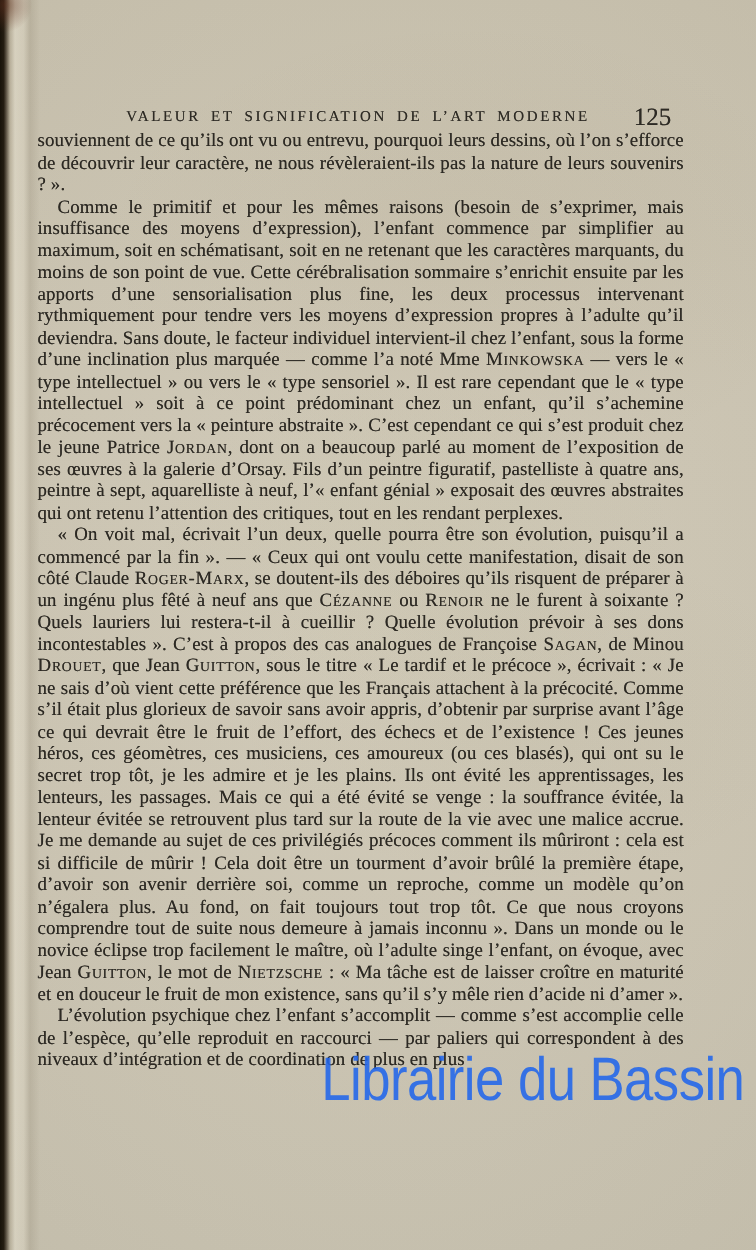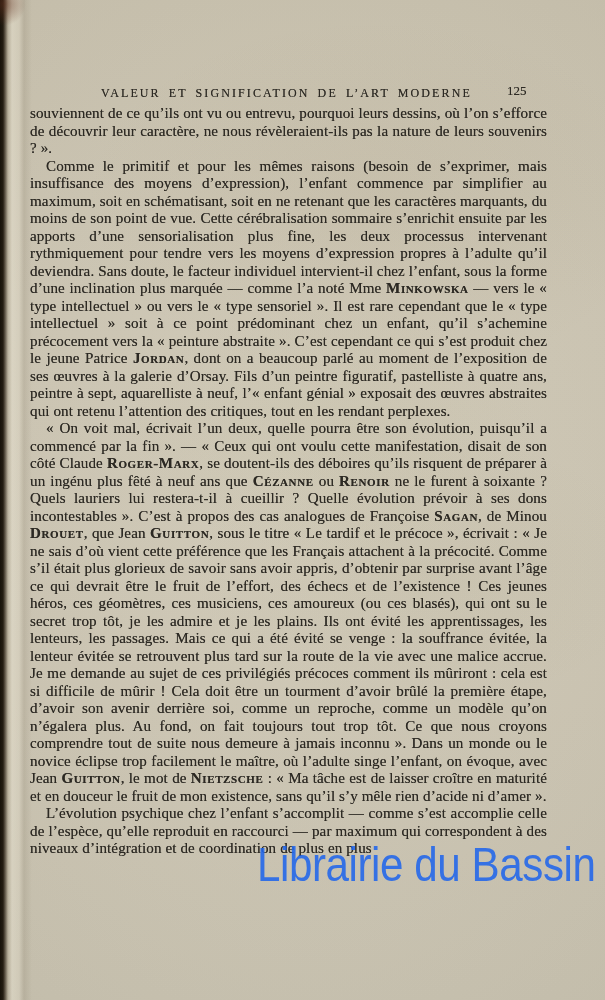--- a/index.html
+++ b/index.html
@@ -38,34 +38,34 @@
     position:absolute;left:0;top:83px;width:605px;height:18px;z-index:2;
   }
   .running-title{
     position:absolute;left:101px;top:3px;
     font-size:12px;letter-spacing:2.1px;word-spacing:3px;
     color:#2d2a24;white-space:nowrap;
     text-shadow:0 0 0.4px rgba(45,42,36,0.65);
   }
   .page-number{
     position:absolute;left:507px;top:0;
-    font-size:13px;color:#2d2a24;
+    font-size:20px;color:#2d2a24;
     text-shadow:0 0 0.4px rgba(45,42,36,0.65);
   }
   .page-text{
     position:absolute;left:30px;top:105px;width:517px;z-index:2;
     font-size:15.1px;line-height:17.5px;letter-spacing:0.1px;
     color:#2c2923;
     text-align:justify;
     text-shadow:0 0 0.45px rgba(44,41,35,0.7);
   }
   .page-text p{margin:0;padding:0;}
   .page-text p.indent{text-indent:16px;}
   .page-text .i{}
-  .page-text .sc{font-variant:small-caps;letter-spacing:0.6px;font-weight:bold;}
+  .page-text .sc{font-variant:small-caps;letter-spacing:0.6px;}
   .watermark{
     position:absolute;left:257px;top:840px;z-index:5;
     font-family:"Liberation Sans","DejaVu Sans",sans-serif;
     font-size:49px;line-height:49px;font-weight:400;
     letter-spacing:-0.5px;
     transform:scaleX(0.86);transform-origin:left center;
     opacity:0.88;
     white-space:nowrap;
     pointer-events:none;
   }
@@ -79,17 +79,17 @@
 
   <div class="page-header">
     <span class="running-title">VALEUR ET SIGNIFICATION DE L’ART MODERNE</span>
     <span class="page-number">125</span>
   </div>
 
   <div class="page-text">
       <p class="para"><span>souviennent de ce qu’ils ont vu ou </span><span class="i">entrevu</span><span>, pourquoi leurs dessins, où l’on s’efforce de découvrir leur caractère, ne nous révèleraient-ils pas la nature de leurs souvenirs ? ».</span></p>
       <p class="para indent"><span>Comme le primitif et pour les mêmes raisons (besoin de s’exprimer, mais insuffisance des moyens d’expression), l’enfant commence par simplifier au maximum, soit en schématisant, soit en ne retenant que les caractères marquants, </span><span class="i">du moins de son point de vue</span><span>. Cette </span><span class="i">cérébralisation sommaire</span><span> s’enrichit ensuite par les apports d’une </span><span class="i">sensorialisation</span><span> plus fine, les deux processus intervenant rythmiquement pour tendre vers les moyens d’expression propres à l’adulte qu’il deviendra. Sans doute, le facteur individuel intervient-il chez l’enfant, sous la forme d’une inclination plus marquée — comme l’a noté Mme </span><span class="sc">Minkowska</span><span> — vers le « type intellectuel » ou vers le « type sensoriel ». Il est rare cependant que le « type intellectuel » soit à ce point prédominant chez un enfant, qu’il s’achemine précocement vers la « peinture abstraite ». C’est cependant ce qui s’est produit chez le jeune Patrice </span><span class="sc">Jordan</span><span>, dont on a beaucoup parlé au moment de l’exposition de ses œuvres à la galerie d’Orsay. Fils d’un peintre figuratif, pastelliste à quatre ans, peintre à sept, aquarelliste à neuf, l’« enfant génial » exposait des œuvres abstraites qui ont retenu l’attention des critiques, tout en les rendant perplexes.</span></p>
       <p class="para indent"><span>« On voit mal, écrivait l’un deux, quelle pourra être son évolution, puisqu’il a commencé par la fin ». — « Ceux qui ont voulu cette manifestation, disait de son côté Claude </span><span class="sc">Roger-Marx</span><span>, se doutent-ils des déboires qu’ils risquent de préparer à un ingénu plus fêté à neuf ans que </span><span class="sc">Cézanne</span><span> ou </span><span class="sc">Renoir</span><span> ne le furent à soixante ? Quels lauriers lui restera-t-il à cueillir ? Quelle évolution prévoir à ses dons incontestables ». C’est à propos des cas analogues de Françoise </span><span class="sc">Sagan</span><span>, de Minou </span><span class="sc">Drouet</span><span>, que Jean </span><span class="sc">Guitton</span><span>, sous le titre « Le tardif et le précoce », écrivait : « Je ne sais d’où vient cette préférence que les Français attachent à la précocité. Comme s’il était plus glorieux de savoir sans avoir appris, d’obtenir par surprise avant l’âge ce qui devrait être le fruit de l’effort, des échecs et de l’existence ! Ces jeunes héros, ces géomètres, ces musiciens, ces amoureux (ou ces blasés), qui ont su le secret trop tôt, je les admire et je les plains. Ils ont évité les apprentissages, les lenteurs, les passages. Mais ce qui a été évité se venge : la souffrance évitée, la lenteur évitée se retrouvent plus tard sur la route de la vie avec une malice accrue. Je me demande au sujet de ces privilégiés précoces comment ils mûriront : cela est si difficile de mûrir ! Cela doit être un tourment d’avoir brûlé la première étape, d’avoir son avenir derrière soi, comme un reproche, comme un modèle qu’on n’égalera plus. Au fond, on fait toujours tout trop tôt. Ce que nous croyons comprendre tout de suite nous demeure à jamais inconnu ». Dans un monde ou le novice éclipse trop facilement le maître, où l’adulte singe l’enfant, on évoque, avec Jean </span><span class="sc">Guitton</span><span>, le mot de </span><span class="sc">Nietzsche</span><span> : « Ma tâche est de laisser croître en maturité et en douceur le fruit de mon existence, sans qu’il s’y mêle rien d’acide ni d’amer ».</span></p>
-      <p class="para indent"><span>L’évolution psychique chez l’enfant s’accomplit — comme s’est accomplie celle de l’espèce, qu’elle reproduit en raccourci — par </span><span class="i">maximum</span><span> qui correspondent à des niveaux d’intégration et de coordination de plus en plus</span></p>
+      <p class="para indent"><span>L’évolution psychique chez l’enfant s’accomplit — comme s’est accomplie celle de l’espèce, qu’elle reproduit en raccourci — par </span><span class="i">paliers</span><span> qui correspondent à des niveaux d’intégration et de coordination de plus en plus</span></p>
     </div>
 
   <div class="watermark" style="color: rgb(33, 102, 236);">Librairie du Bassin</div>
 </div>
 
 </body></html>

